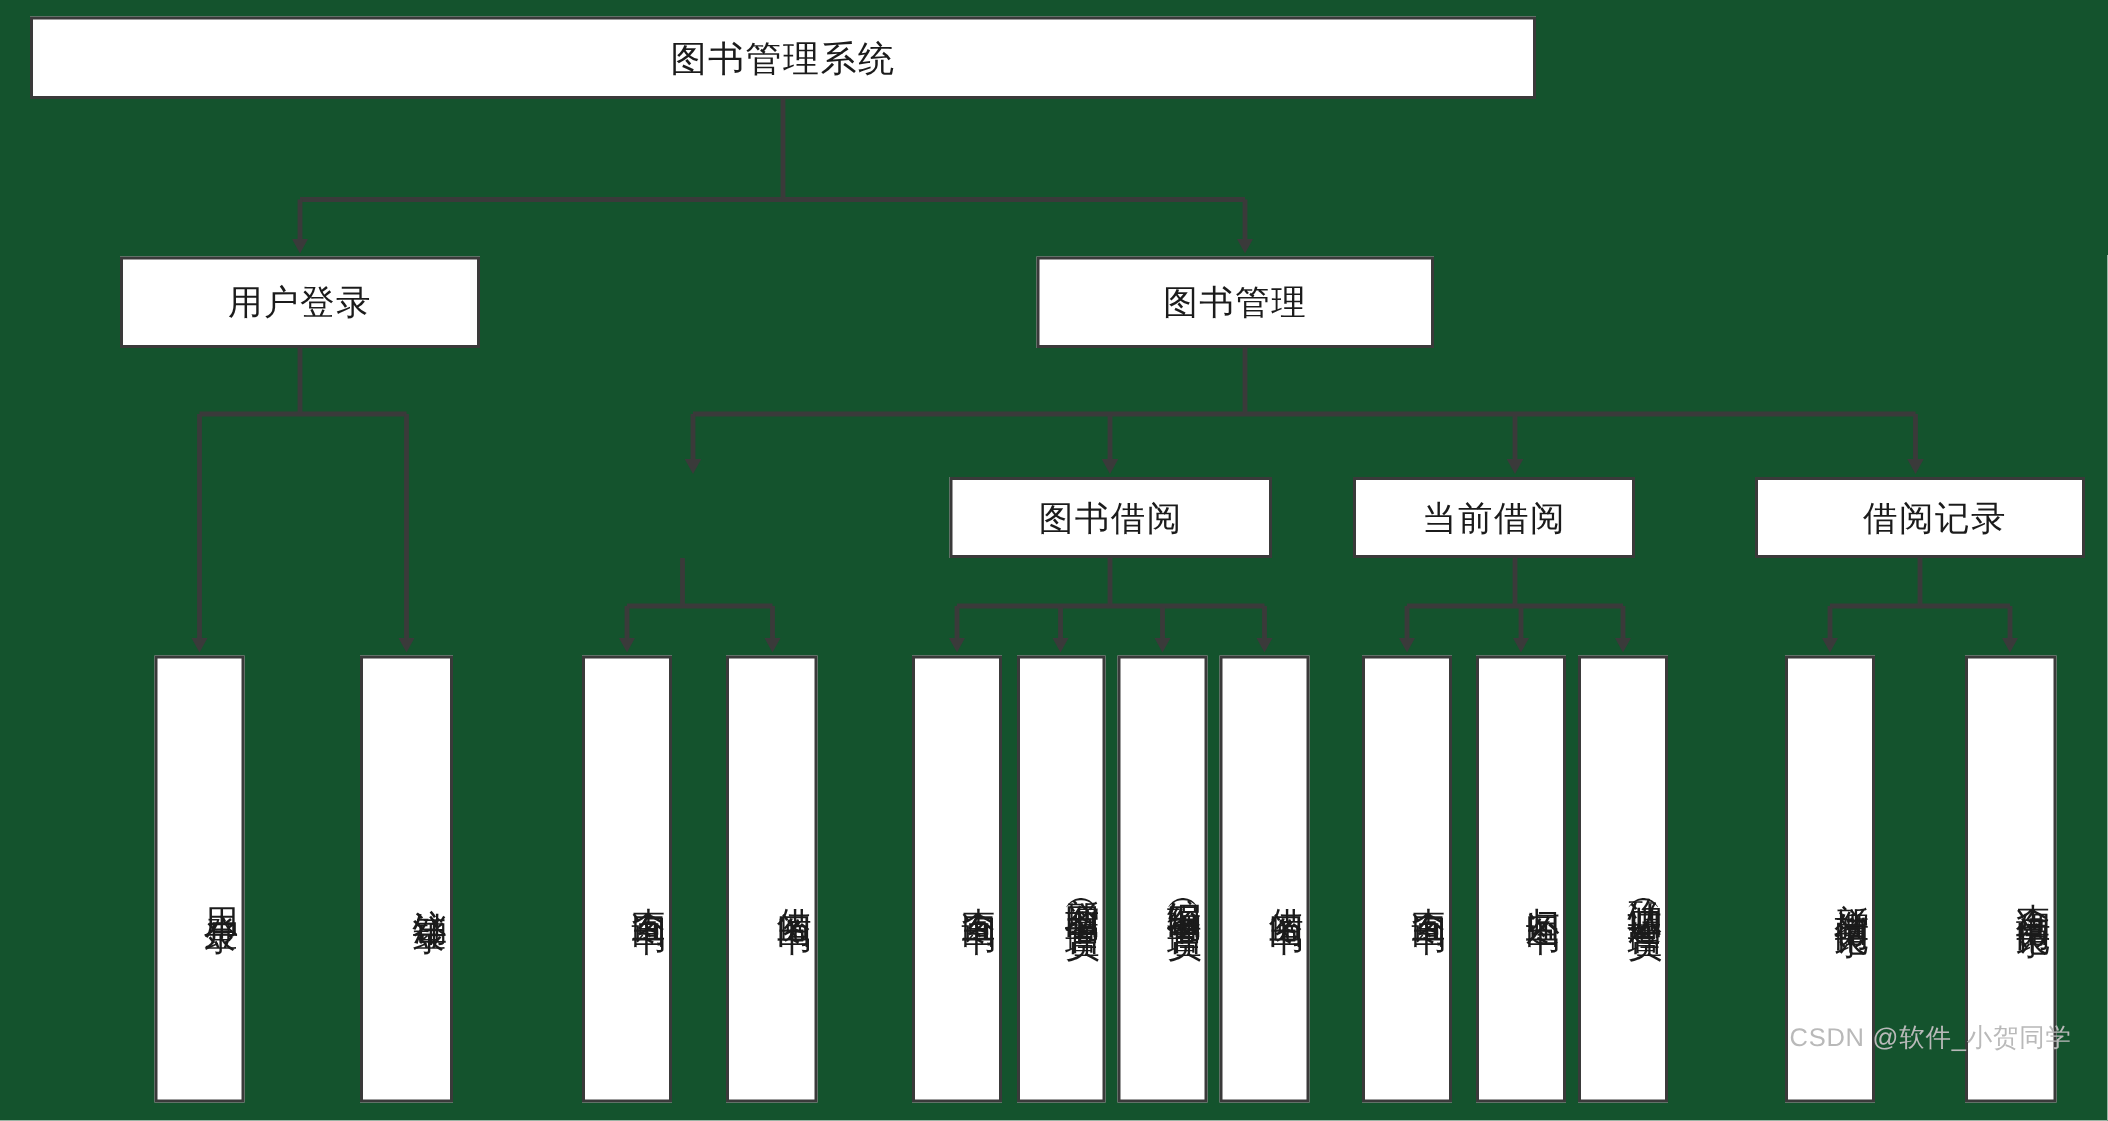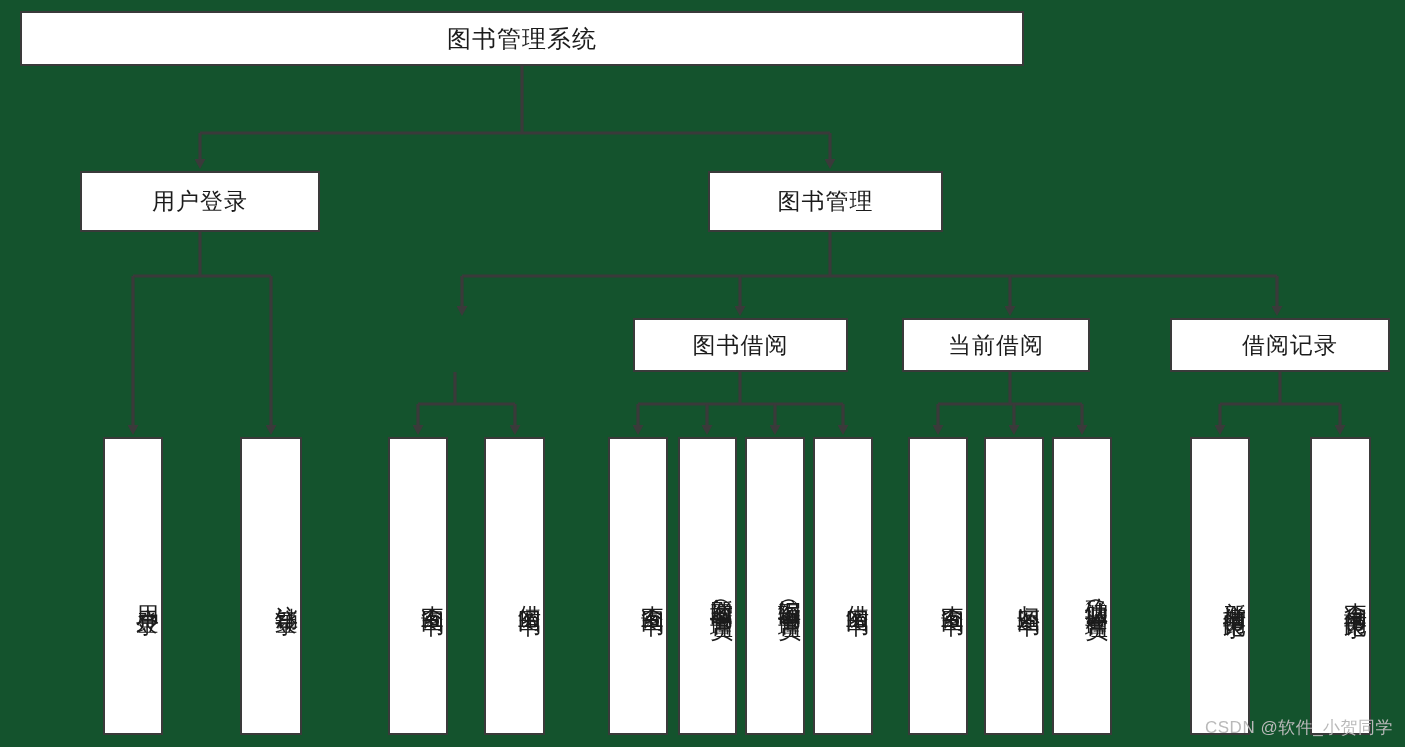--- a/index.html
+++ b/index.html
@@ -119,21 +119,21 @@
       <path d="M1220,404 L1340,404"></path>
       <path d="M1220,404 L1220,426" marker-end="url(#arrow)"></path>
       <path d="M1340,404 L1340,426" marker-end="url(#arrow)"></path>
     </g>
   </svg>
 
   <div class="node horiz root" style="left:20px; top:11px; width:1004px; height:55px;">图书管理系统</div>
 
   <div class="node horiz" style="left:80px; top:171px; width:240px; height:61px;">用户登录</div>
 
-  <div class="node horiz" style="left:708px; top:171px; width:235px; height:61px;">图书管理</div>
+  <div class="node horiz" style="left:691px; top:171px; width:265px; height:61px;">图书管理</div>
 
 
   <div class="node horiz" style="left:633px; top:318px; width:215px; height:54px;">图书借阅</div>
 
   <div class="node horiz" style="left:902px; top:318px; width:188px; height:54px;">当前借阅</div>
 
   <div class="node horiz" style="left:1170px; top:318px; width:220px; height:54px;padding-left:20px;">借阅记录</div>
 
   <div class="node vert" style="left:103px; top:437px; width:60px; height:298px;">
     <span class="vlabel">用户登录</span>
@@ -180,15 +180,15 @@
   </div>
 
   <div class="node vert" style="left:1190px; top:437px; width:60px; height:298px;">
     <span class="vlabel">新增借阅记录</span>
   </div>
 
   <div class="node vert" style="left:1310px; top:437px; width:61px; height:298px;">
     <span class="vlabel">查询借阅记录</span>
   </div>
 
-  <div class="watermark" style="left:1193px; top:716px;margin-left:12px;">CSDN @软件_小贺同学</div>
+  <div class="watermark" style="left:1193px; top:680px;">CSDN @软件_小贺同学</div>
 
 </div>
 
 </body></html>

